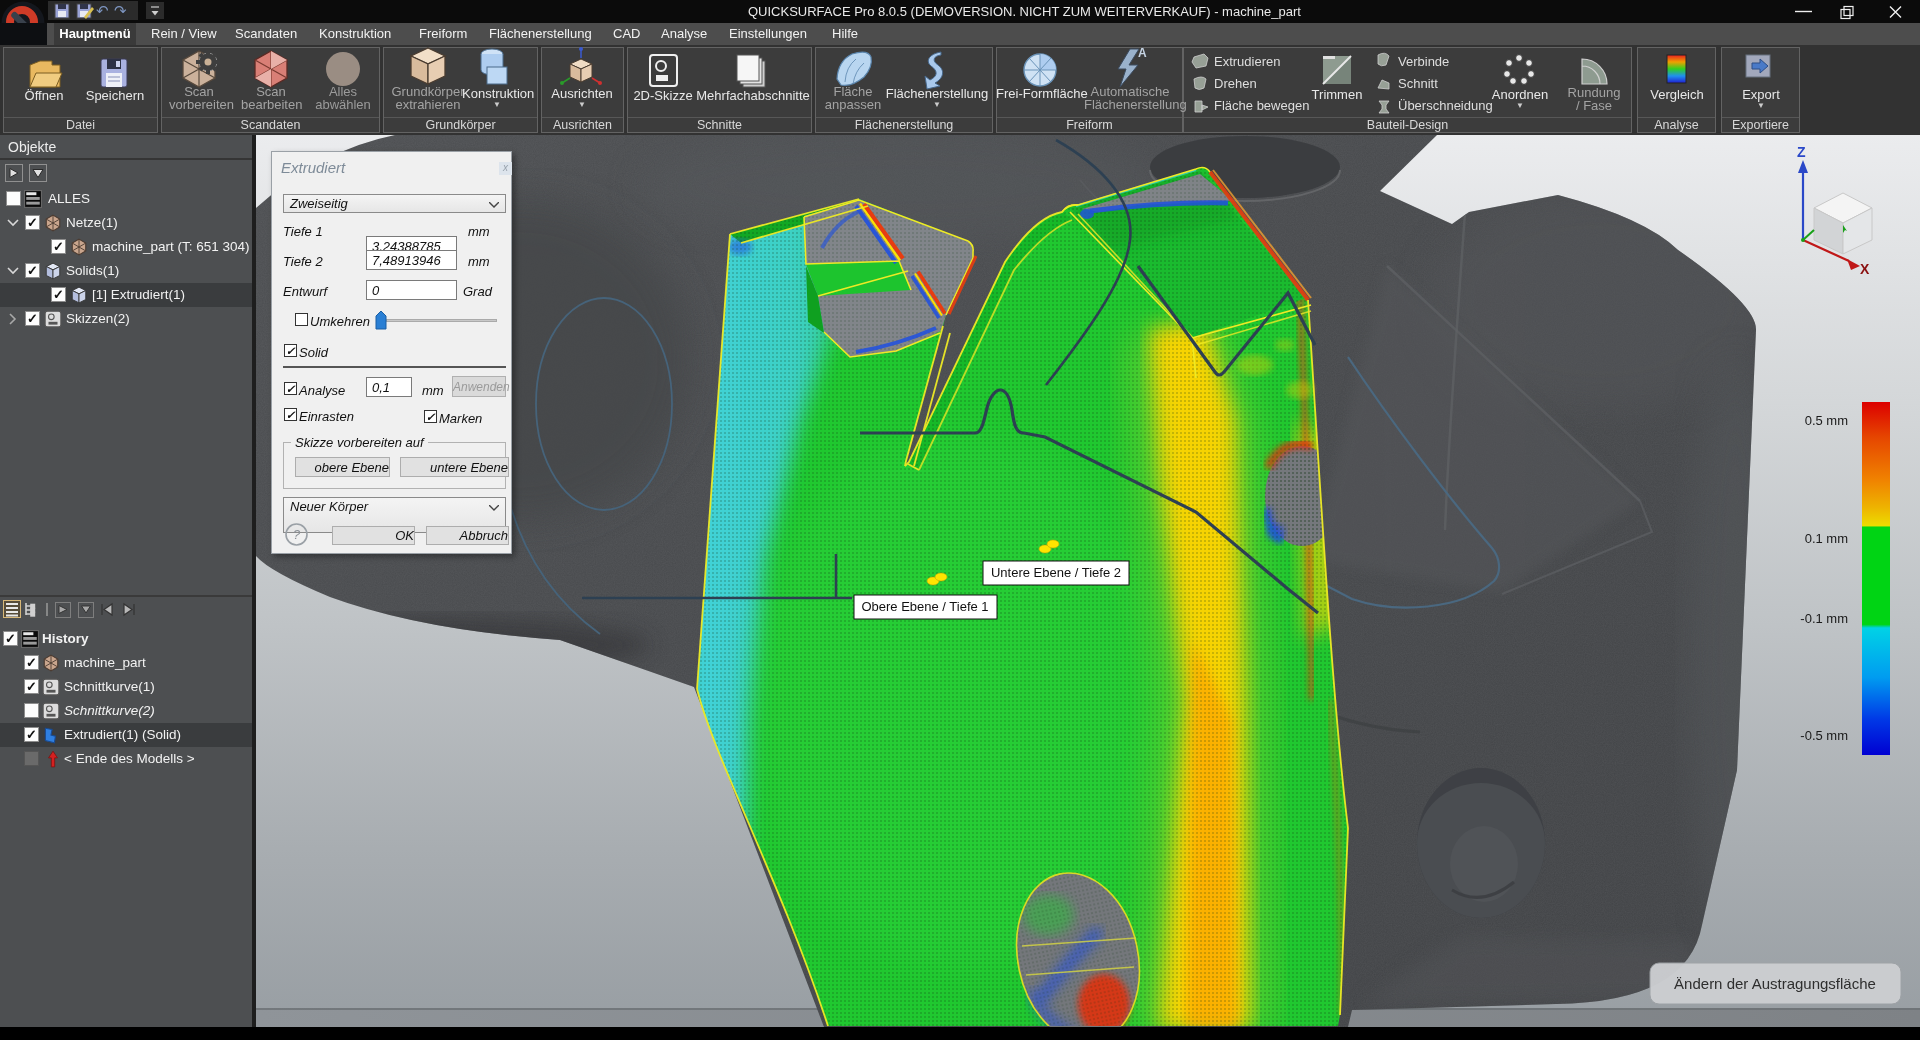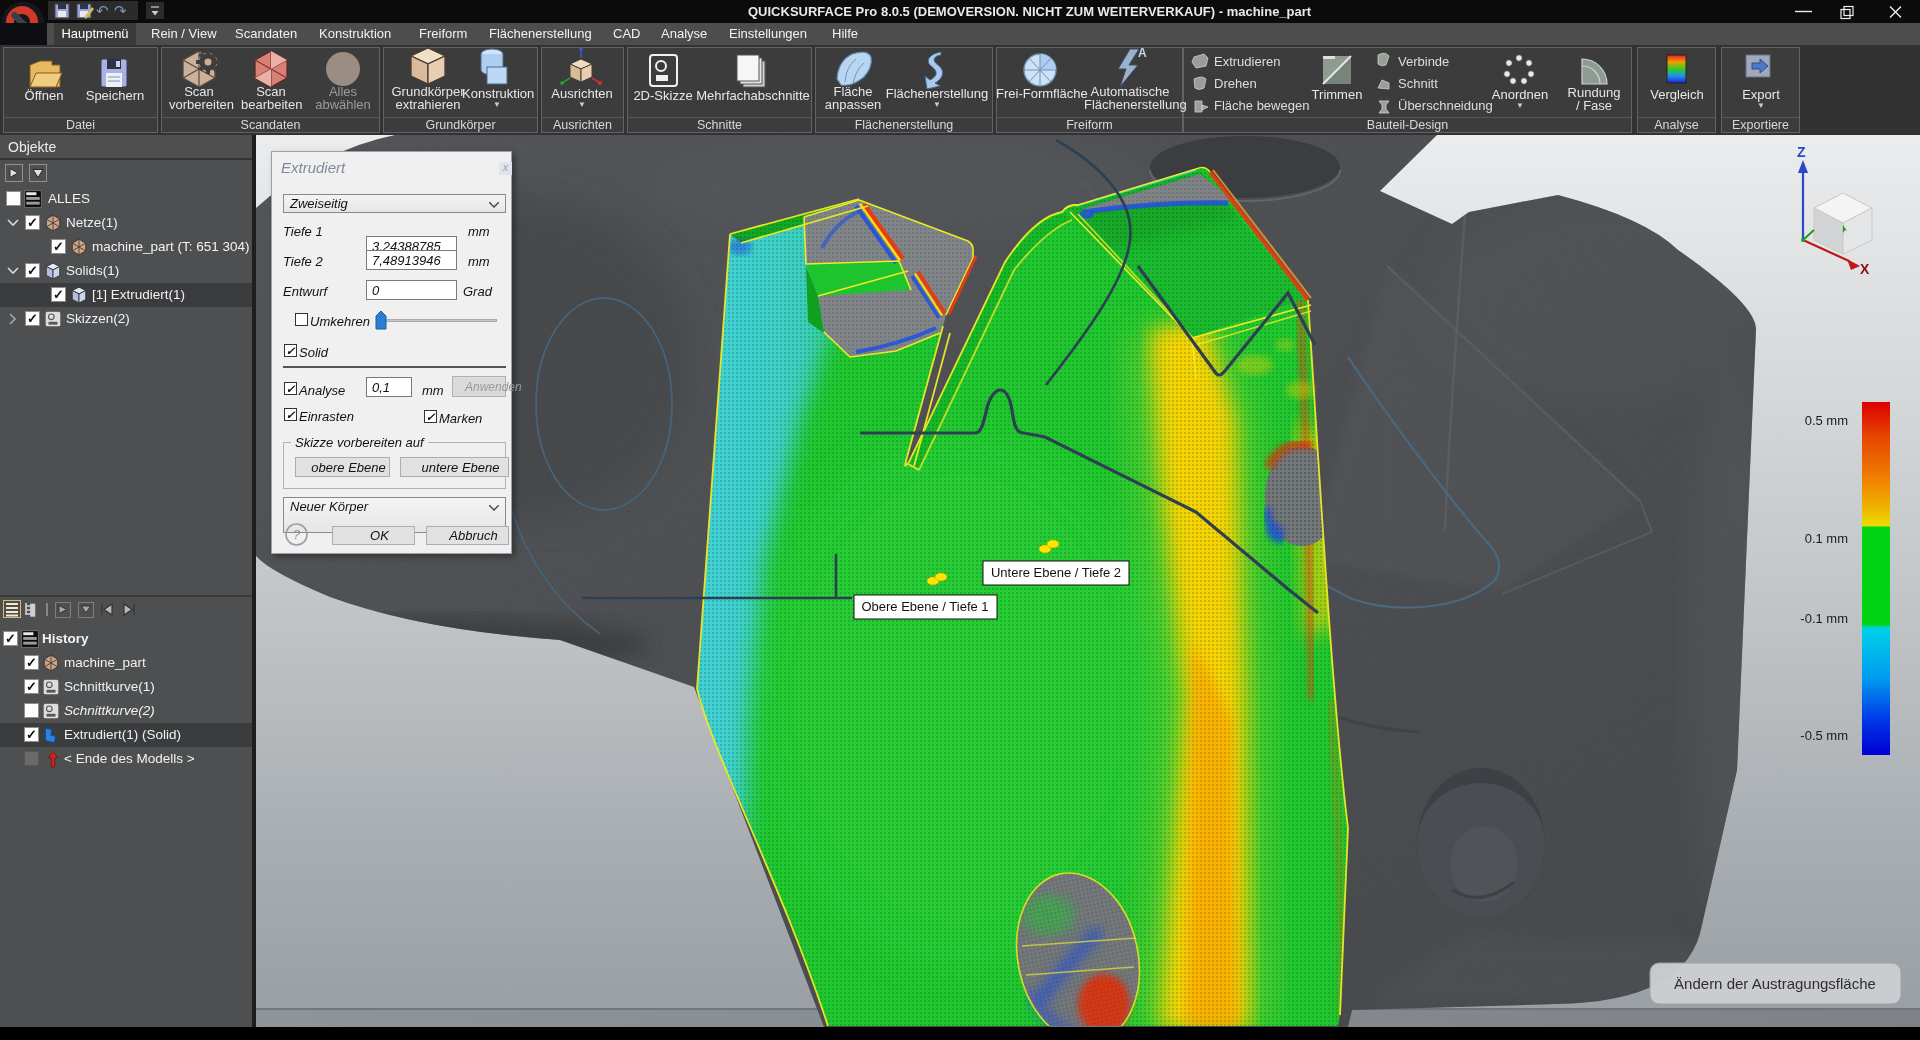--- a/index.html
+++ b/index.html
@@ -3,38 +3,38 @@
 <meta charset="utf-8">
 <style>
   * { margin:0; padding:0; box-sizing:border-box; }
   html,body { width:1920px; height:1040px; overflow:hidden; background:#000;
     font-family:"Liberation Sans", sans-serif; }
   .abs { position:absolute; }
   #stage { position:relative; width:1920px; height:1040px; }
 
   
   #titlebar { left:0; top:0; width:1920px; height:23px; background:#0b0b0b; }
-  #title-text { left:748px; top:4px; font-size:13px; color:#e9e9e9;font-weight:bold; }
+  #title-text { left:748px; top:4px; font-size:13px; color:#e9e9e9; }
 
   
   #qat { left:48px; top:1px; width:90px; height:19px; background:#2b2b2b; }
 
   
   #menubar { left:0; top:23px; width:1920px; height:22px; background:#4d4d4d; }
   .menu-item { position:absolute; top:0; height:22px; line-height:22px; font-size:13px; color:#f2f2f2; }
   #menu-active { position:absolute; left:54px; top:0; width:82px; height:22px; background:#3a3a3a; color:#fff;
-     text-align:center; line-height:22px; font-size:13px; }
+     text-align:center; line-height:22px; font-size:13px;font-weight:bold; }
 
   
   #ribbon { left:0; top:45px; width:1920px; height:90px; background:#323232; }
   .rgroup { position:absolute; top:2px; height:86px; background:#3c3c3c; border:1px solid #636363; }
   .rglabel { position:absolute; left:0; right:0; bottom:0; height:15px; border-top:1px solid #575757;
      text-align:center; font-size:12.5px; color:#d8d8d8; line-height:15px; }
   .rlabel { position:absolute; font-size:13px; color:#e8e8e8; text-align:center; white-space:nowrap; }
-  .rlabel2 { position:absolute; font-size:13px; color:#e5e5e5; text-align:center; line-height:12.5px; white-space:pre-line; }
+  .rlabel2 { position:absolute; font-size:13px; color:#a3a3a3; text-align:center; line-height:12.5px; white-space:pre-line; }
   .chev { position:absolute; font-size:8px; color:#cccccc; text-align:center; }
   .srow { position:absolute; font-size:13px; color:#dedede; white-space:nowrap; }
 
   
   #lpanel { left:0; top:135px; width:252px; height:892px; background:#4d4f51; }
   #lpanel-border { left:252px; top:135px; width:4px; height:892px; background:#1e1e1e; }
   .phead { position:absolute; left:0; width:252px; height:25px; line-height:25px; padding-left:8px;
      font-size:14px; color:#ececec; border-bottom:2px solid #353535; }
   .trow { position:absolute; left:0; width:252px; height:24px; color:#f2f2f2; font-size:13.5px; white-space:nowrap; }
   .trow .txt { position:absolute; top:4px; }
@@ -46,21 +46,21 @@
 
   
   #statusbar { left:0; top:1027px; width:1920px; height:13px; background:#4c4e50;
      font-size:12px; color:#ebebeb; line-height:13px; padding-left:6px; }
 
   
   #dlg { left:271px; top:151px; width:241px; height:403px; background:#f0f0f0;
      border:1px solid #9aa0a6; box-shadow:3px 3px 6px rgba(0,0,0,0.35); font-size:13px; color:#111;font-style:italic; }
   .d { position:absolute; }
   .din { background:#fff; border:1px solid #7a7a7a; font-size:13px; color:#111; padding-left:5px; }
-  .dbtn { background:#e1e1e1; border:1px solid #adadad; text-align:center; font-size:13px; color:#111;padding-left:12px; }
+  .dbtn { background:#e1e1e1; border:1px solid #adadad; text-align:right; font-size:13px; color:#111; }
   .dcombo { background:linear-gradient(#f4f4f4,#e6e6e6); border:1px solid #8a8a8a; font-size:13px; color:#111;
      padding-left:6px; }
   .dcb { width:13px; height:13px; background:#fff; border:1px solid #333; font-size:11.5px; line-height:12px;
      text-align:center; color:#111; font-weight:bold; }
 </style>
 </head>
 <body>
 <div id="stage">
   <div id="titlebar" class="abs"></div>
   <div id="title-text" class="abs">QUICKSURFACE Pro 8.0.5 (DEMOVERSION. NICHT ZUM WEITERVERKAUF) - machine_part</div>

